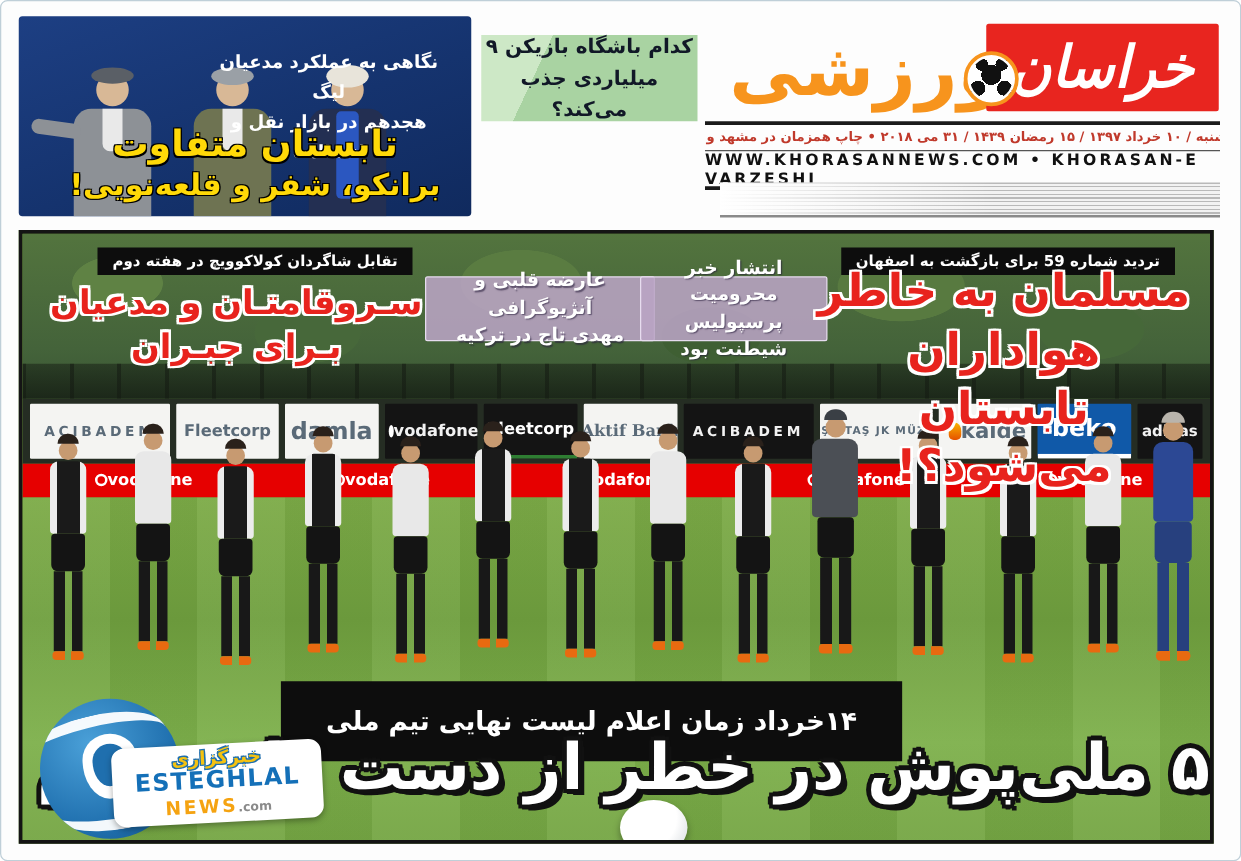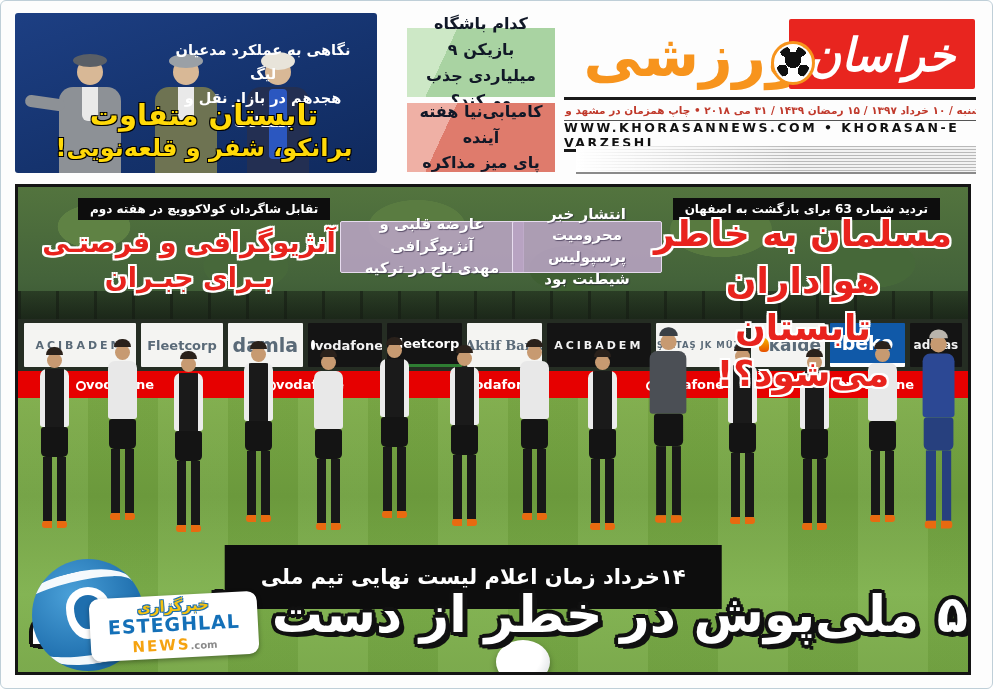--- a/index.html
+++ b/index.html
@@ -32,21 +32,21 @@
   .tl-headline {
     position:absolute; bottom:10px; right:8px; width:330px; text-align:center;
     color:#ffd908; font-weight:900; line-height:1.25;
     text-shadow:1px 1px 0 #000, -1px 1px 0 #000, 1px -1px 0 #000, -1px -1px 0 #000;
   }
   .tl-headline .l1 { font-size:29px; display:block; }
   .tl-headline .l2 { font-size:24px; display:block; }
 
   
   .teaser {
-    position:absolute; left:406px; width:148px; height:69px;
+    position:absolute; left:384px; width:173px; height:69px;
     display:flex; align-items:center; justify-content:center; text-align:center;
     direction:rtl; font-weight:bold; font-size:16px; line-height:1.6; color:#111827;
   }
   .teaser-green { top:27px; background:linear-gradient(115deg,#cde8c6 0 28%, #a9d3a2 28% 100%); }
   .teaser-pink  { top:102px; background:linear-gradient(115deg,#efb0a5 0 28%, #df7b6c 28% 100%); }
 
   
   .logo-red {
     position:absolute; left:788px; top:18px; width:186px; height:70px;
     background:#e8251f; border-radius:2px; display:flex; align-items:center; justify-content:center;
@@ -277,26 +277,20 @@
       <span class="l2">برانکو، شفر و قلعه‌نویی!</span>
     </div>
   </div>
 
   <div class="teaser teaser-green">
     <div>
       <span>کدام باشگاه بازیکن ۹</span><br>
       <span>میلیاردی جذب می‌کند؟</span>
     </div>
   </div>
-  <div class="teaser teaser-pink">
-    <div>
-      <span>کامیابی‌نیا هفته آینده</span><br>
-      <span>پای میز مذاکره</span>
-    </div>
-  </div>
 
   <div class="logo-sport">ورزشی</div>
   <div class="logo-red">
     <span class="logo-fa">خراسان</span>
   </div>
   <div class="logo-ball"></div>
   <div class="dateline">• پنجشنبه / ۱۰ خرداد ۱۳۹۷ / ۱۵ رمضان ۱۴۳۹ / ۳۱ می ۲۰۱۸ • چاپ همزمان در مشهد و تهران</div>
   <div class="website">WWW.KHORASANNEWS.COM • KHORASAN-E VARZESHI</div>
   <div class="pinstripes"></div>
 
@@ -445,34 +439,34 @@
         <div class="p-torso"></div>
         <div class="p-shorts" style="background:#27407e"></div>
         <div class="p-legs"></div>
         <div class="p-shoes"></div>
       </div>
 
     <div class="ball"></div>
 
     <div class="kicker-strip k-left">تقابل شاگردان کولاکوویچ در هفته دوم</div>
     <div class="red-head rh-left">
-      <span>آنژیوگرافی و فرصتـی</span><br>
+      <span>سـروقامتـان و مدعیان</span><br>
       <span>بـرای جبـران</span>
     </div>
 
     <div class="note note-left">
       <span>عارضه قلبی و آنژیوگرافی</span>
       <span>مهدی تاج در ترکیه</span>
     </div>
     <div class="note note-right">
       <span>انتشار خبر محرومیت</span>
       <span>پرسپولیس شیطنت بود</span>
     </div>
 
-    <div class="kicker-strip k-right">تردید شماره 63 برای بازگشت به اصفهان</div>
+    <div class="kicker-strip k-right">تردید شماره 59 برای بازگشت به اصفهان</div>
     <div class="red-head rh-right">
       <span>مسلمان به خاطر هواداران</span><br>
       <span>تابستان می‌شود؟!</span>
     </div>
 
     <div class="bottom-kicker">۱۴خرداد زمان اعلام لیست نهایی تیم ملی</div>
     <div class="main-headline">۵ ملی‌پوش در خطر از دست دادن جام جهانی</div>
 
     <div class="watermark">
       <div class="wm-ball">

